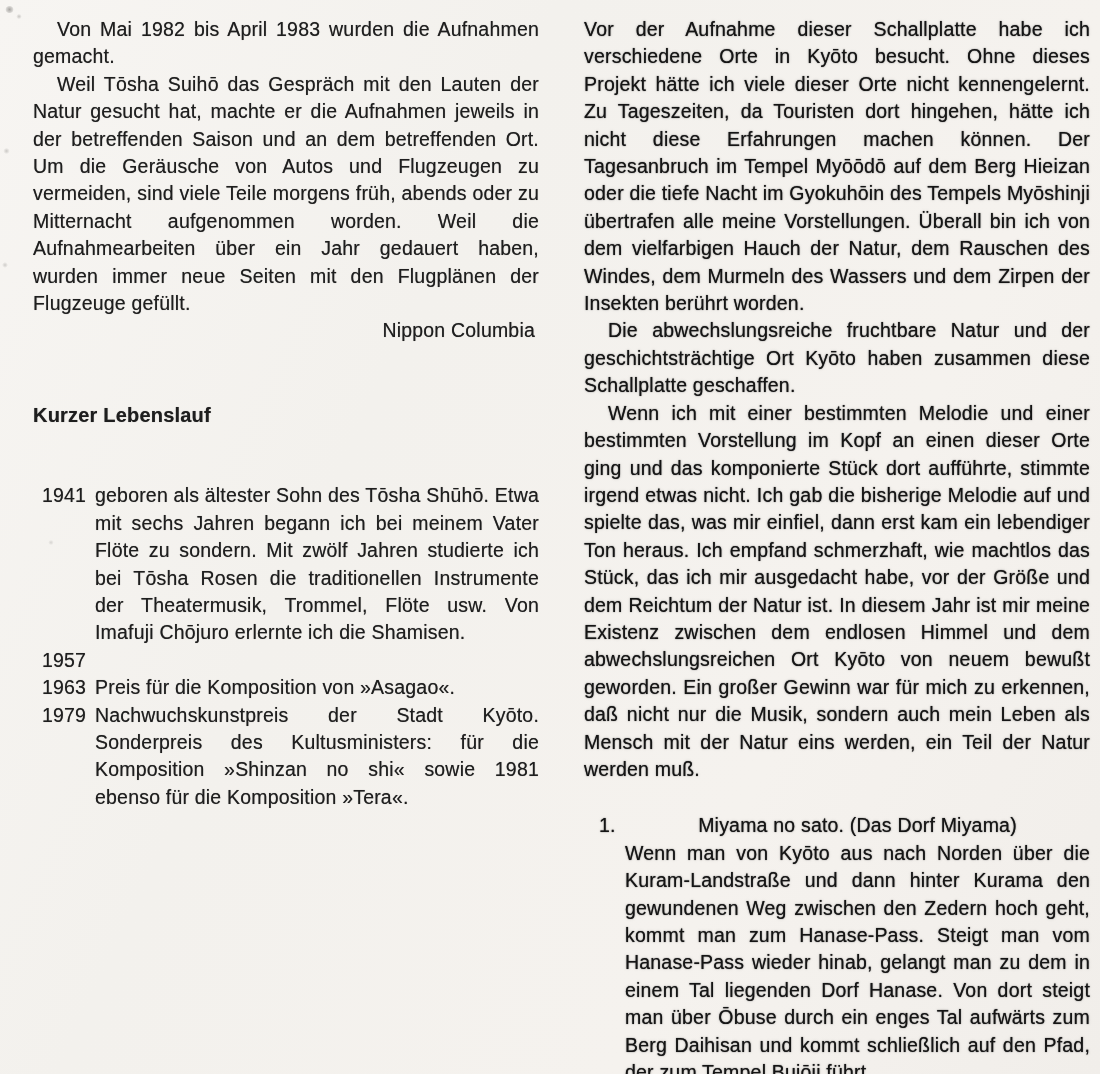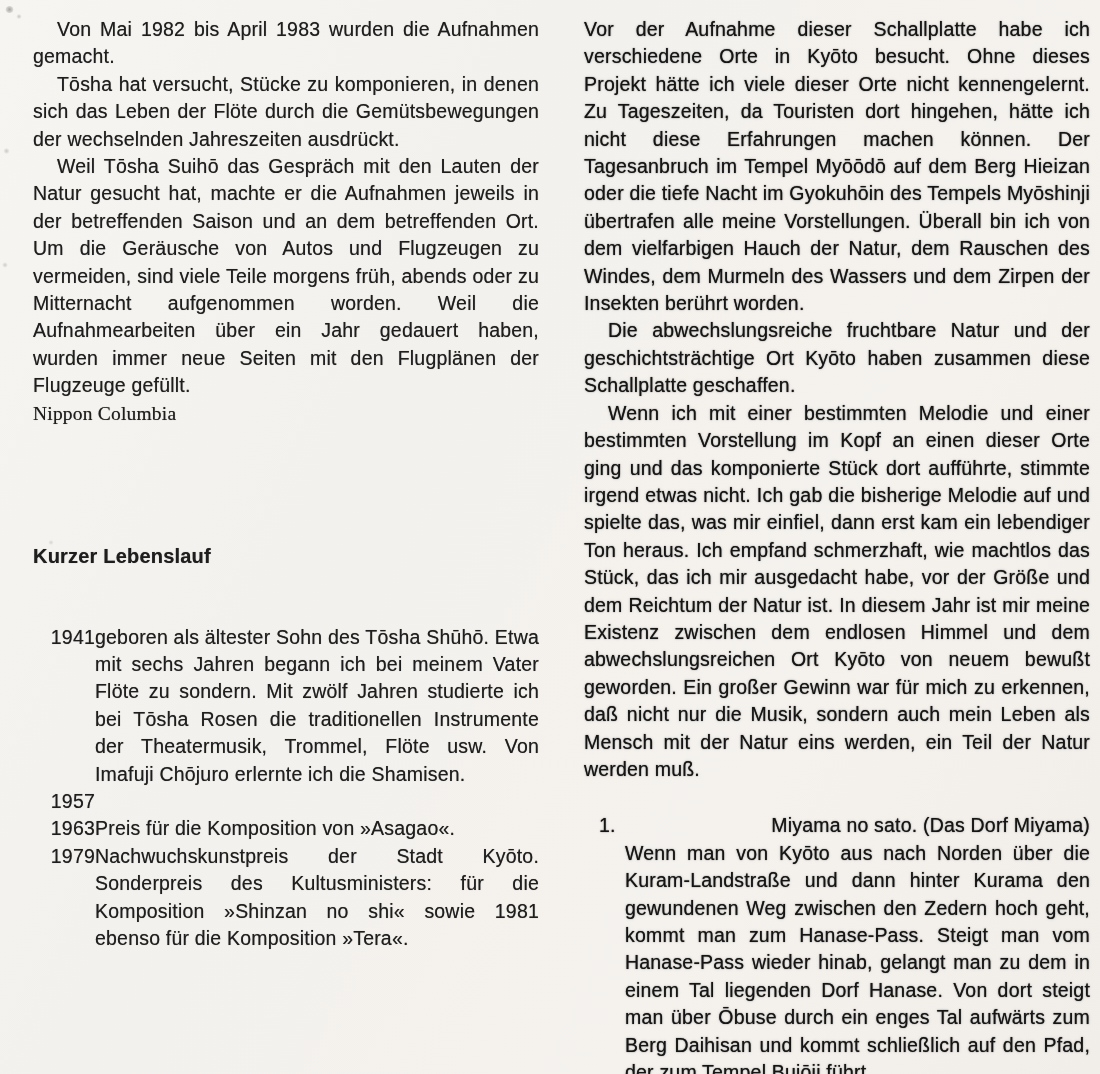--- a/index.html
+++ b/index.html
@@ -16,54 +16,53 @@
     font-size:19.5px;line-height:27.4px;
     text-align:justify;letter-spacing:.2px;
   }
   .col-left{left:33px;text-shadow:0 0 .7px rgba(10,10,10,.6);}
   .col-right{
     left:584px;color:#151515;
     text-shadow:0 0 1px rgba(30,30,30,.85),0 0 3px rgba(110,110,110,.28);
   }
   p{margin:0;}
   p.indent{text-indent:24px;}
-  .sig{padding-right:4px;font-family:Liberation Serif, serif;}
+  .sig{text-align:right;padding-right:4px;}
   .heading{
     font-weight:bold;font-size:20px;
-    margin-top:116px;text-align:left;letter-spacing:.2px;
+    margin-top:57px;text-align:left;letter-spacing:.2px;
   }
   .timeline{margin-top:53px;}
   .t-row{display:flex;}
-  .t-year{flex:0 0 62px;text-align:right;}
+  .t-year{flex:0 0 62px;text-align:center;}
   .t-text{flex:1;text-align:justify;}
   .track{display:flex;margin-top:29px;padding-left:15px;}
   .track-num{flex:0 0 26px;text-align:left;}
   .track-body{flex:1;}
-  .track-title{text-align:right;}
+  .track-title{text-align:center;}
   .speck{position:absolute;border-radius:50%;pointer-events:none;}
   .speck1{left:5px;top:6px;width:9px;height:7px;background:radial-gradient(circle,rgba(90,88,85,.5) 0%,rgba(120,118,115,.25) 55%,transparent 75%);}
   .speck2{left:16px;top:14px;width:6px;height:5px;background:radial-gradient(circle,rgba(110,108,105,.35) 0%,transparent 70%);}
   .speck3{left:3px;top:148px;width:7px;height:6px;background:radial-gradient(circle,rgba(100,98,95,.3) 0%,transparent 70%);}
   .speck4{left:2px;top:262px;width:6px;height:6px;background:radial-gradient(circle,rgba(100,98,95,.28) 0%,transparent 70%);}
   .speck5{left:48px;top:540px;width:6px;height:5px;background:radial-gradient(circle,rgba(120,118,115,.25) 0%,transparent 70%);}
 </style>
 </head>
 <body>
 
 <div class="page">
 
   <span class="speck speck1"></span>
   <span class="speck speck2"></span>
   <span class="speck speck3"></span>
   <span class="speck speck4"></span>
   <span class="speck speck5"></span>
 
   <div class="col col-left">
     <p class="indent">Von Mai 1982 bis April 1983 wurden die Aufnahmen gemacht.</p>
-    <p class="indent">Tōsha hat versucht, Stücke zu komponieren, in denen sich das Leben der Flöte durch die Gemütsbewegungen der wechselnden Jahreszeiten ausdrückt.</p>
     <p class="indent">Weil Tōsha Suihō das Gespräch mit den Lauten der Natur gesucht hat, machte er die Aufnahmen jeweils in der betreffenden Saison und an dem betreffenden Ort. Um die Geräusche von Autos und Flugzeugen zu vermeiden, sind viele Teile morgens früh, abends oder zu Mitternacht aufgenommen worden. Weil die Aufnahmearbeiten über ein Jahr gedauert haben, wurden immer neue Seiten mit den Flugplänen der Flugzeuge gefüllt.</p>
     <p class="sig">Nippon Columbia</p>
 
     <p class="heading">Kurzer Lebenslauf</p>
 
     <div class="timeline">
       <div class="t-row">
         <span class="t-year">1941</span>
         <span class="t-text">geboren als ältester Sohn des Tōsha Shūhō. Etwa mit sechs Jahren begann ich bei meinem Vater Flöte zu sondern. Mit zwölf Jahren studierte ich bei Tōsha Rosen die traditionellen Instrumente der Theatermusik, Trommel, Flöte usw. Von Imafuji Chōjuro erlernte ich die Shamisen.</span>
       </div>

